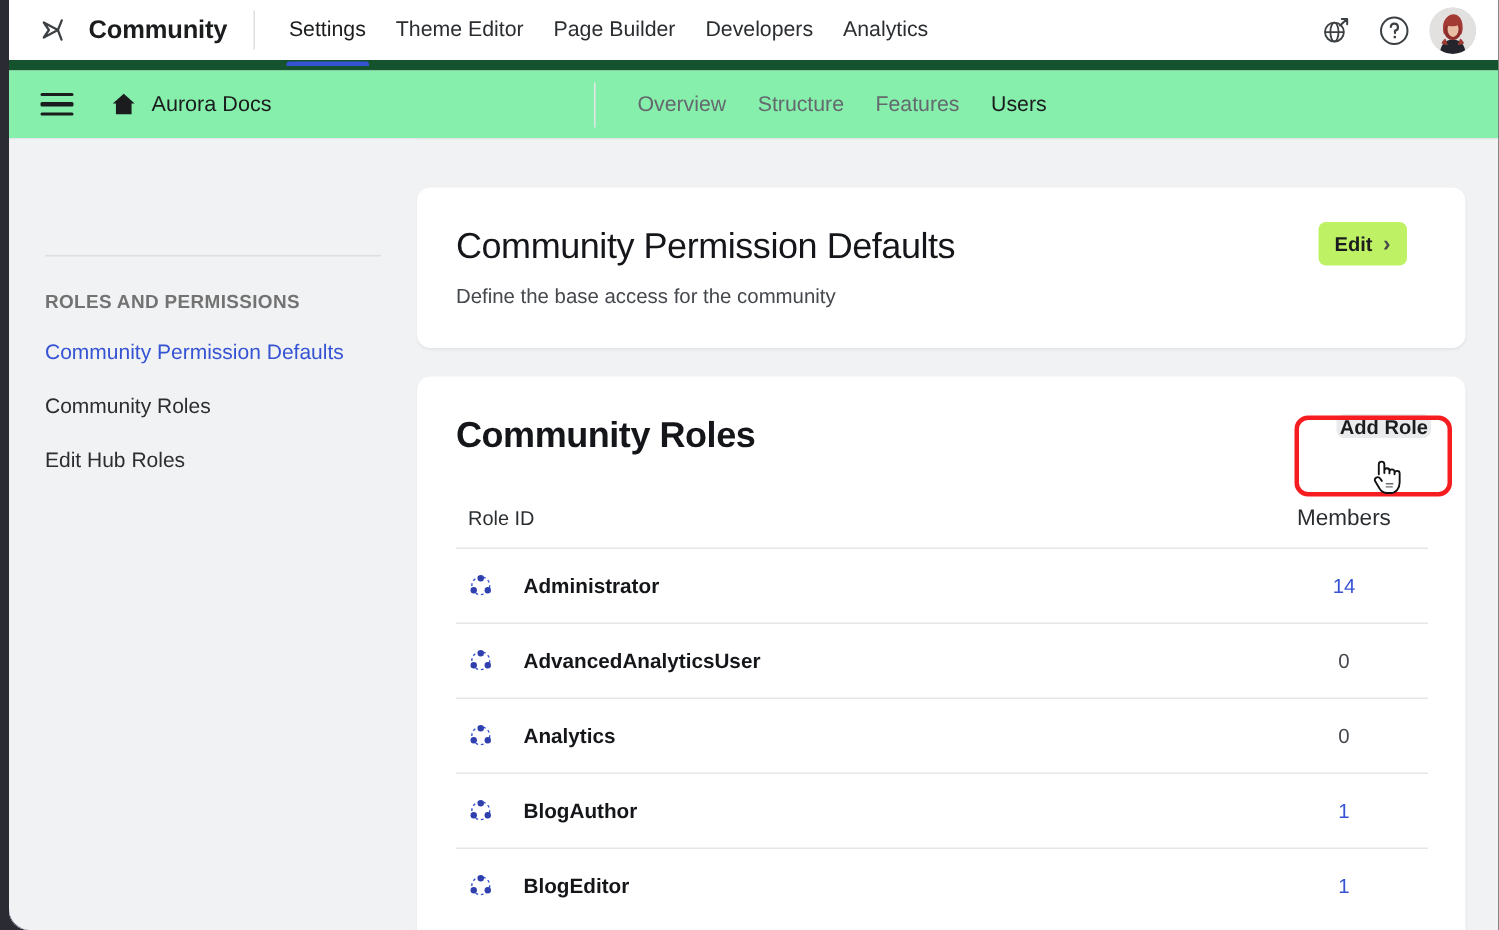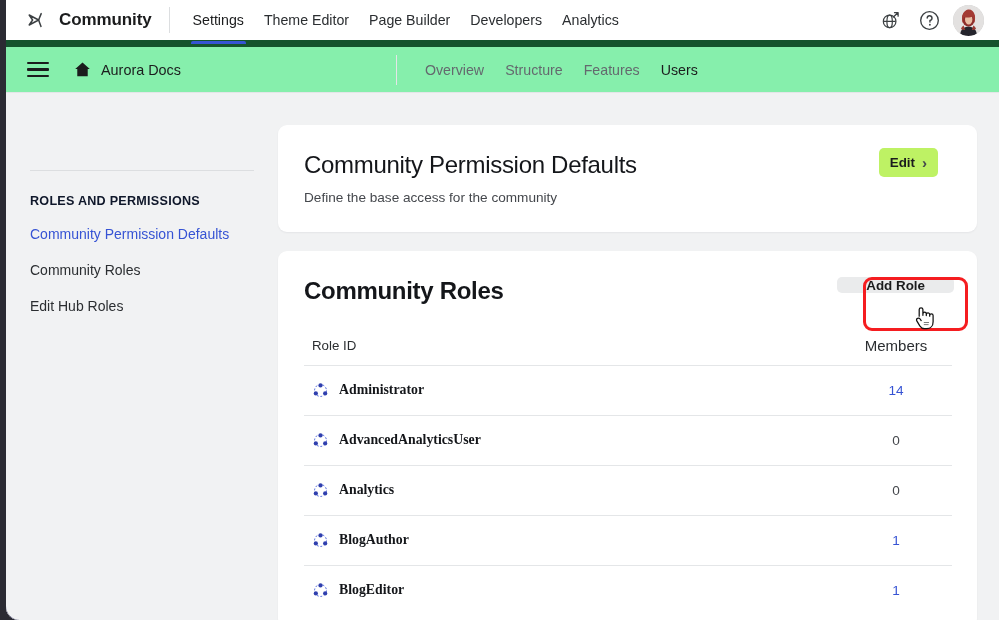--- a/index.html
+++ b/index.html
@@ -166,21 +166,21 @@
   }
   #sidebar-rule {
     margin-top: 77px;
     height: 1px;
     background: #dcdee0;
   }
   #sidebar-heading {
     margin-top: 23px;
     font-size: 12.6px;
     font-weight: bold;
-    color: #0f172a;
+    color: #737373;
     letter-spacing: 0.25px;
   }
   .sidebar-item {
     margin-top: 17px;
     font-size: 14px;
     color: #2b2e31;
     cursor: pointer;
     line-height: 1.35;
   }
   .sidebar-item.active { color: #3653d4; }
@@ -271,22 +271,21 @@
     align-items: center;
     height: 50px;
     border-top: 1px solid #e4e6e8;
     padding: 0 8px;
     cursor: pointer;
   }
   .role-cell {
     flex: 1;
     display: flex;
     align-items: center;
-    gap: 10px;
-    font-family: Liberation Serif, serif;
+    gap: 20px;
   }
   .role-name {
     font-size: 13.8px;
     font-weight: bold;
     color: #14161a;
   }
   .members-cell {
     width: 96px;
     text-align: center;
     font-size: 13.6px;
@@ -426,21 +425,21 @@
           <button id="edit-button">
             <span>Edit</span>
             <span style="font-size:15px;line-height:1;color:#45484d;">›</span>
           </button>
         </section>
 
         <section class="card" id="roles-card">
           <h2 id="roles-title">Community Roles</h2>
 
           <div id="add-role-button-wrap">
-            <button style="height:16px;padding:0 29px;background:#eaebec;border:none;border-radius:5px;font-family:inherit;font-size:13.4px;font-weight:bold;color:#1b1c1d;cursor:pointer;">Add Role</button>
+            <button style="height:16px;padding:0 2px;background:#eaebec;border:none;border-radius:5px;font-family:inherit;font-size:13.4px;font-weight:bold;color:#1b1c1d;cursor:pointer;">Add Role</button>
           </div>
 
           <div id="roles-table">
             <div class="roles-head">
               <div class="th-role">Role ID</div>
               <div class="th-members">Members</div>
             </div>
 
             <div class="roles-row">
               <div class="role-cell">

